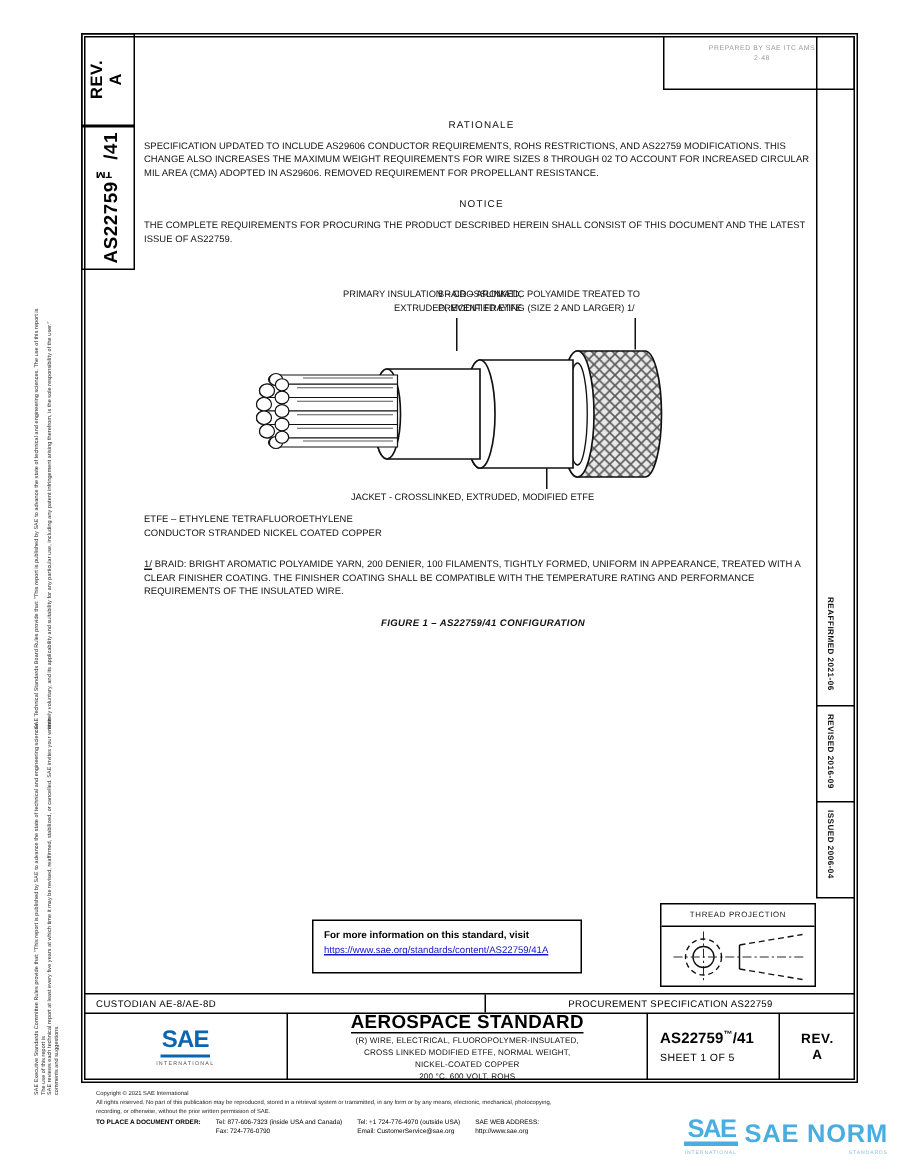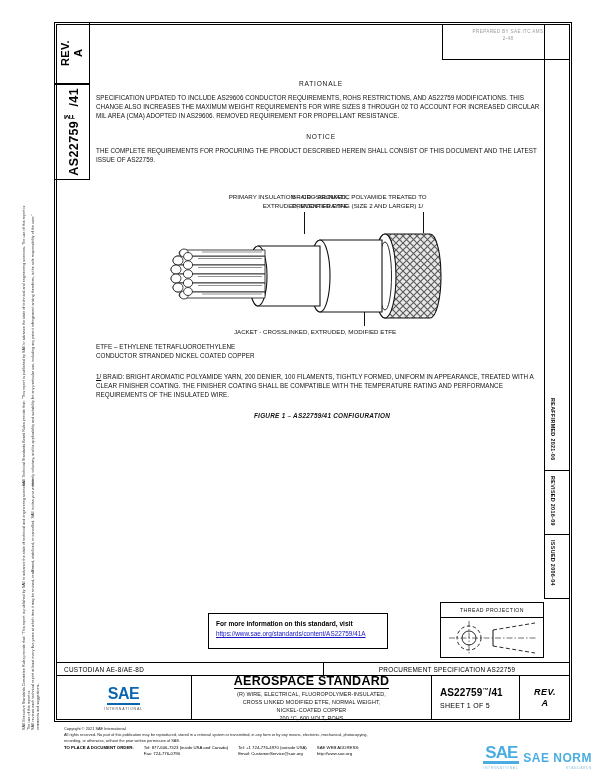--- a/index.html
+++ b/index.html
@@ -236,21 +236,21 @@
     font-size: 12.5px; font-weight: bold; letter-spacing: 0.02em;
     border-bottom: 1.1px solid #000; padding-bottom: 0.5px;
     margin-bottom: 2px; text-align: center;
   }
   .std-desc {
     font-size: 5.4px; line-height: 1.45; text-align: center;
     letter-spacing: 0.02em; color: #111;
   }
   .doc-num { font-size: 10px; font-weight: bold; letter-spacing: 0.01em; }
   .doc-sheet { font-size: 7px; margin-top: 3px; letter-spacing: 0.04em; }
-  .rev-lbl { font-size: 9px; font-weight: bold; letter-spacing: 0.05em; line-height: 1.25; font-style: italic; }
+  .rev-lbl { font-size: 9px; font-weight: bold; letter-spacing: 0.05em; line-height: 1.25; }
 
   
   .sae-logo { text-align: center; }
   .sae-mark {
     display: inline-block;
     font-size: 16px; font-weight: bold; letter-spacing: -0.5px;
     color: #0b66b2; line-height: 1;
     border-bottom: 2.5px solid #0b66b2;
     padding: 0 1px 1px 1px;
   }
@@ -271,21 +271,21 @@
     opacity: 0.92;
     pointer-events: none;
   }
   #watermark .wm-row { display: flex; align-items: flex-end; gap: 4px; }
   #watermark .wm-badge {
     font-size: 17px; font-weight: bold; color: #3aa7e0;
     letter-spacing: -1px; line-height: 0.95;
     border-bottom: 3px solid #3aa7e0; padding: 0 2px;
   }
   #watermark .wm-word {
-    font-size: 12px; font-weight: bold; color: #3aa7e0;
+    font-size: 17px; font-weight: bold; color: #3aa7e0;
     letter-spacing: 0.5px; line-height: 0.95;
   }
   #watermark .wm-sub {
     display: flex; justify-content: space-between;
     font-size: 3.4px; color: #7fb9d8; letter-spacing: 0.18em; margin-top: 2px;
   }
 </style>
 </head>
 <body>
 

